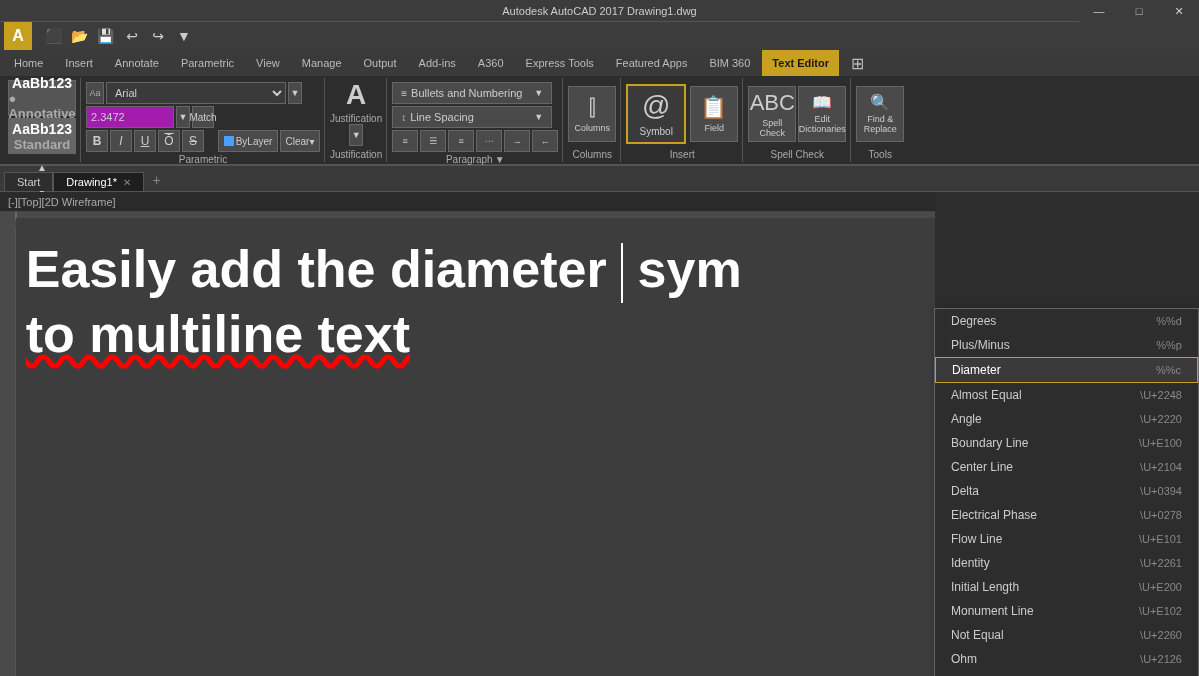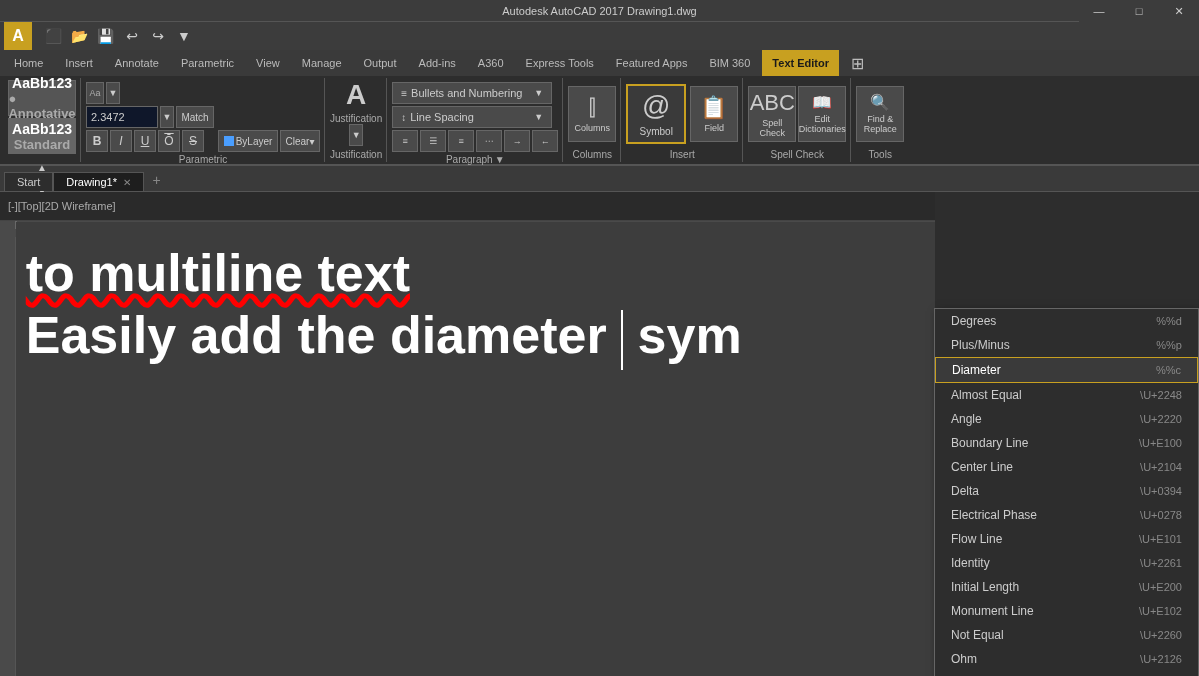--- a/index.html
+++ b/index.html
@@ -103,24 +103,24 @@
       border: 1px solid #666;
       color: #ccc;
       font-size: 11px;
       width: 180px;
       height: 22px;
       padding: 1px 4px;
       cursor: pointer;
     }
 
     .font-size-input {
-      background: #0f172a;
-      border: 1px solid #666;
-      color: #ccc;
-      width: 72px;
+      background: #a21caf;
+      border: 1px solid #666;
+      color: #ccc;
+      width: 88px;
       height: 22px;
       padding: 1px 4px;
       font-size: 11px;
     }
 
     .fmt-btn {
       background: #4a4a4a;
       border: 1px solid #666;
       color: #ccc;
       width: 22px;
@@ -256,21 +256,21 @@
       cursor: pointer;
       font-size: 14px;
     }
 
     
     .viewport-bar {
       background: #2a2a2a;
       height: 20px;
       display: flex;
       align-items: center;
-      padding: 14px 8px;
+      padding: 5px 8px;
       font-size: 11px;
       color: #aaa;
       border-bottom: 1px solid #444;
     }
 
     .canvas-area {
       background: #3d3d3d;
       position: relative;
       width: 935px;
       height: 460px;
@@ -457,26 +457,29 @@
           </div>
         </div>
       </div>
       <div class="ribbon-group-label">Style</div>
     </div>
 
     <div class="ribbon-group">
       <div class="ribbon-group-content" style="flex-direction:column; align-items:flex-start; gap:2px; padding-top:2px;">
         <div style="display:flex; gap:2px; align-items:flex-end;">
           <div class="fmt-btn" style="width:18px; font-size:9px; color:#aaa;">Aa</div>
+          <select class="font-select">
+            <option>Arial</option>
+          </select>
           <div class="fmt-btn" style="width:14px; font-size:9px;">▼</div>
         </div>
         <div style="display:flex; gap:2px; align-items:center;">
           <input class="font-size-input" value="2.3472" style="">
           <div class="fmt-btn" style="width:14px; font-size:9px;">▼</div>
-          <div class="fmt-btn" style="width:38px; font-size:10px; gap:2px;">
+          <div class="fmt-btn" style="width:22px; font-size:10px; gap:2px;">
             <span>Match</span>
           </div>
         </div>
         <div style="display:flex; gap:2px; align-items:center;">
           <div class="fmt-btn" style="font-weight:bold;">B</div>
           <div class="fmt-btn" style="font-style:italic;">I</div>
           <div class="fmt-btn" style="text-decoration:underline;">U</div>
           <div class="fmt-btn" style="text-decoration:overline;">Ō</div>
           <div class="fmt-btn" style="text-decoration:line-through;">S</div>
           <div class="fmt-btn" style="width:60px; font-size:10px; gap:2px;margin-left:12px;">
@@ -603,22 +606,22 @@
           <line x1="16" y1="0" x2="16" y2="8" stroke="#888" stroke-width="1"></line>
 
         </svg>
       </div>
     </div>
 
     <div style="display:flex; flex:1;">
       <div class="ruler-left"></div>
       <div class="canvas-area">
         <div class="canvas-text-area">
+          <div style="white-space:nowrap;">Easily add the diameter <span class="canvas-cursor"></span> sym<span style="display:inline-block; width:200px;"></span></div>
           <div><span class="red-squiggle">to multiline text</span></div>
-          <div style="white-space:nowrap;">Easily add the diameter <span class="canvas-cursor"></span> sym<span style="display:inline-block; width:200px;"></span></div>
         </div>
       </div>
     </div>
   </div>
 
   <div class="right-space"></div>
 
   <div class="dropdown-menu">
     <div class="menu-item">
       <span>Degrees</span>

